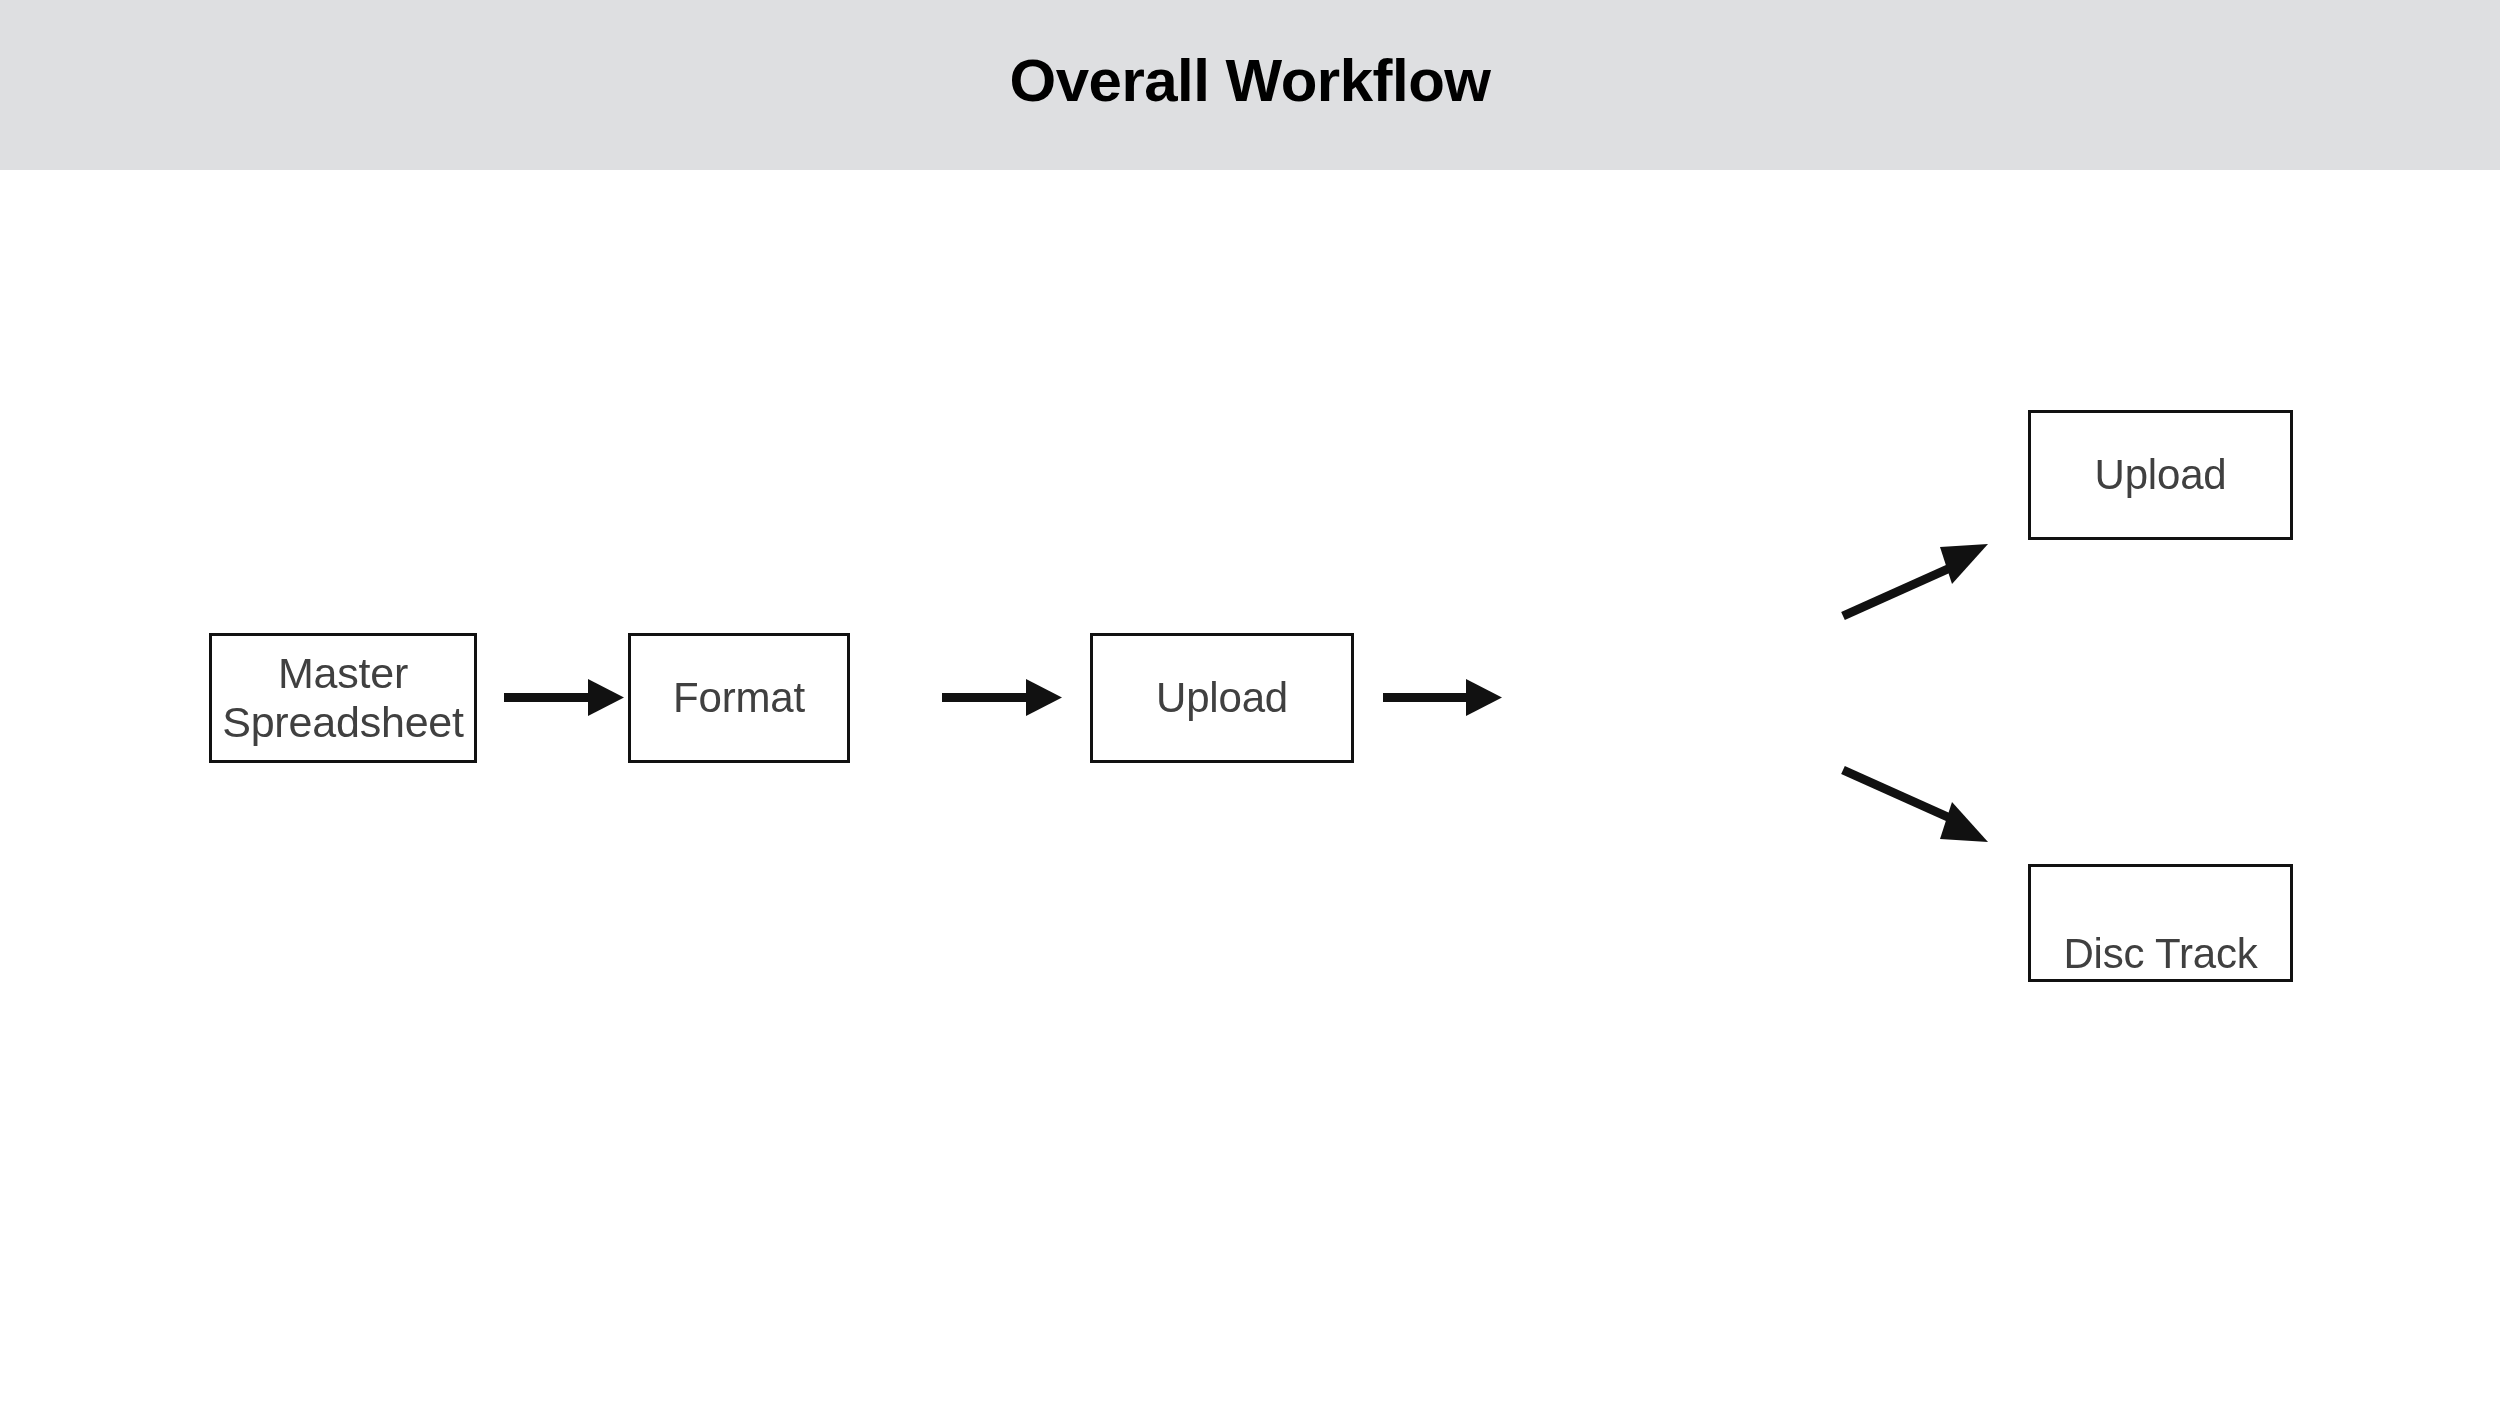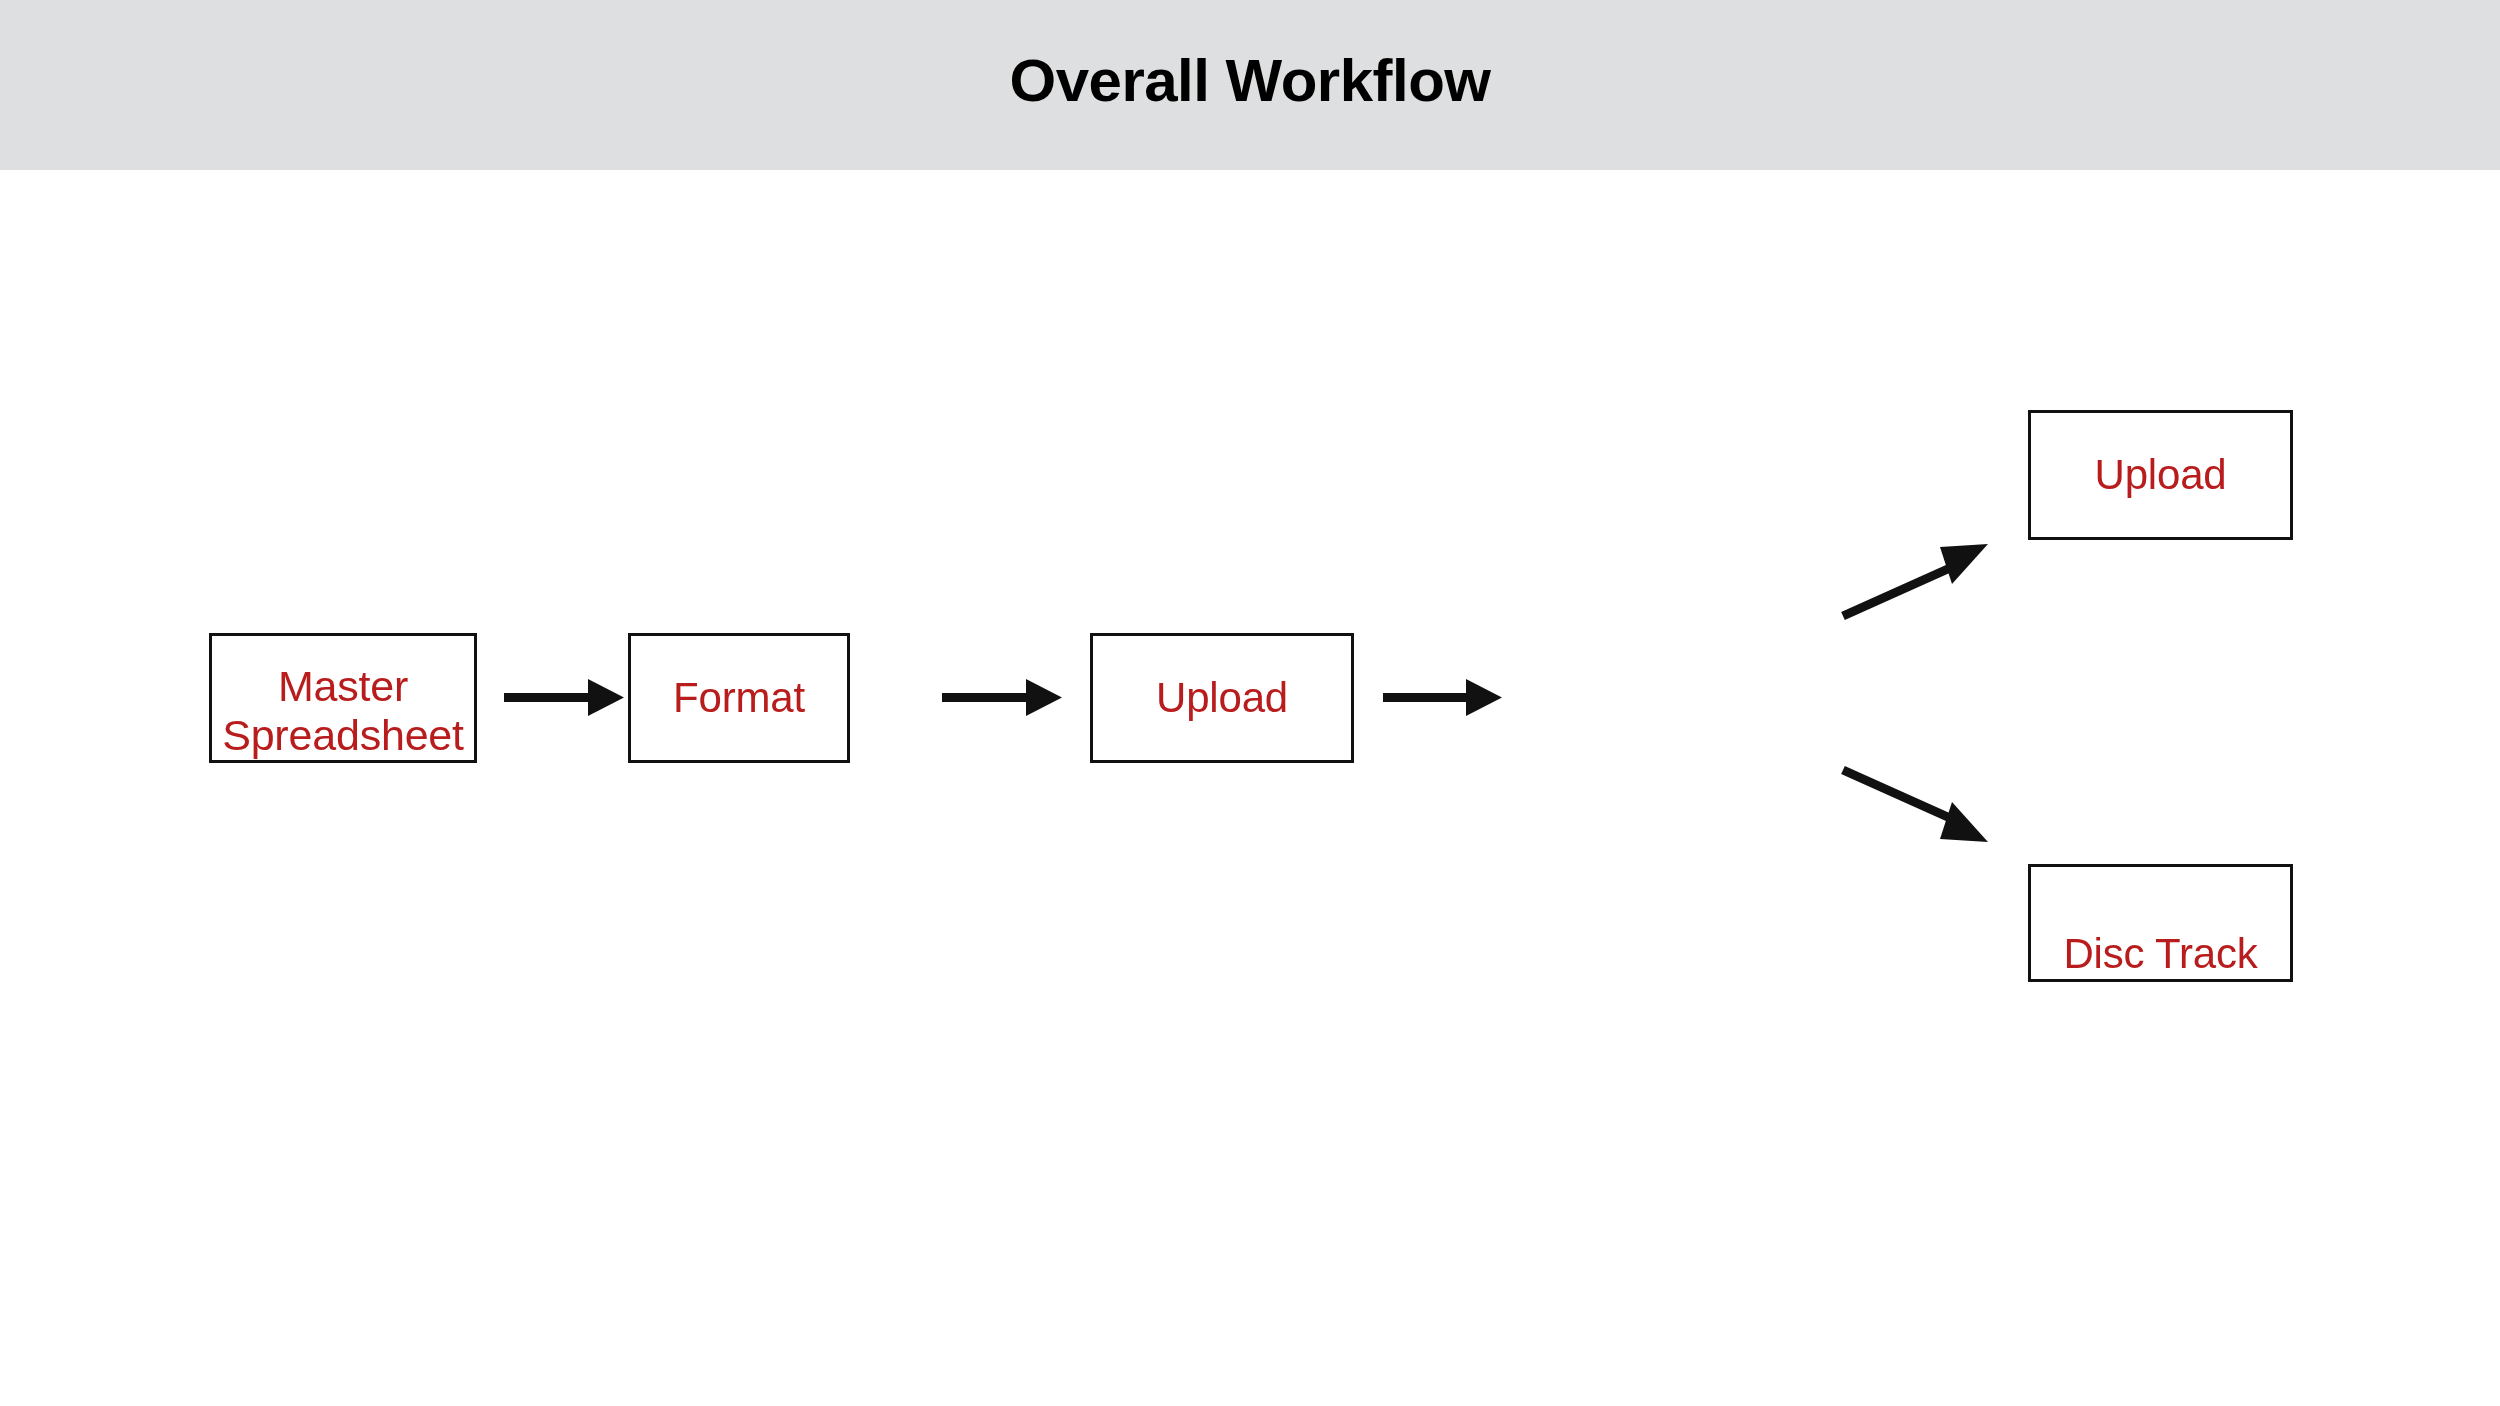--- a/index.html
+++ b/index.html
@@ -74,27 +74,27 @@
     display: flex;
     align-items: center;
     justify-content: center;
     text-align: center;
   }
   .node-label {
     font-family: "Liberation Sans", sans-serif;
     font-weight: normal;
     font-size: 42px;
     line-height: 1.16;
-    color: #b91c1c;
+    color: #404040;
     white-space: pre-line;
     letter-spacing: -0.2px;
   }
 
   
-  #node-master      { left: 209px; top: 463px; width: 268px; height: 130px; align-items: flex-end; }
+  #node-master      { left: 209px; top: 463px; width: 268px; height: 130px; }
   #node-master .node-label { font-size: 43px; line-height: 1.14; }
   #node-format      { left: 628px; top: 463px; width: 222px; height: 130px; }
   #node-upload-mid  { left: 1090px; top: 463px; width: 264px; height: 130px; }
   #node-translate   { left: 1530px; top: 462px; width: 263px; height: 131px; }
   #node-upload-out  { left: 2028px; top: 240px; width: 265px; height: 130px; }
   #node-disctrack   { left: 2028px; top: 694px; width: 265px; height: 118px; align-items: flex-end; }
 </style>
 </head>
 <body>
 

